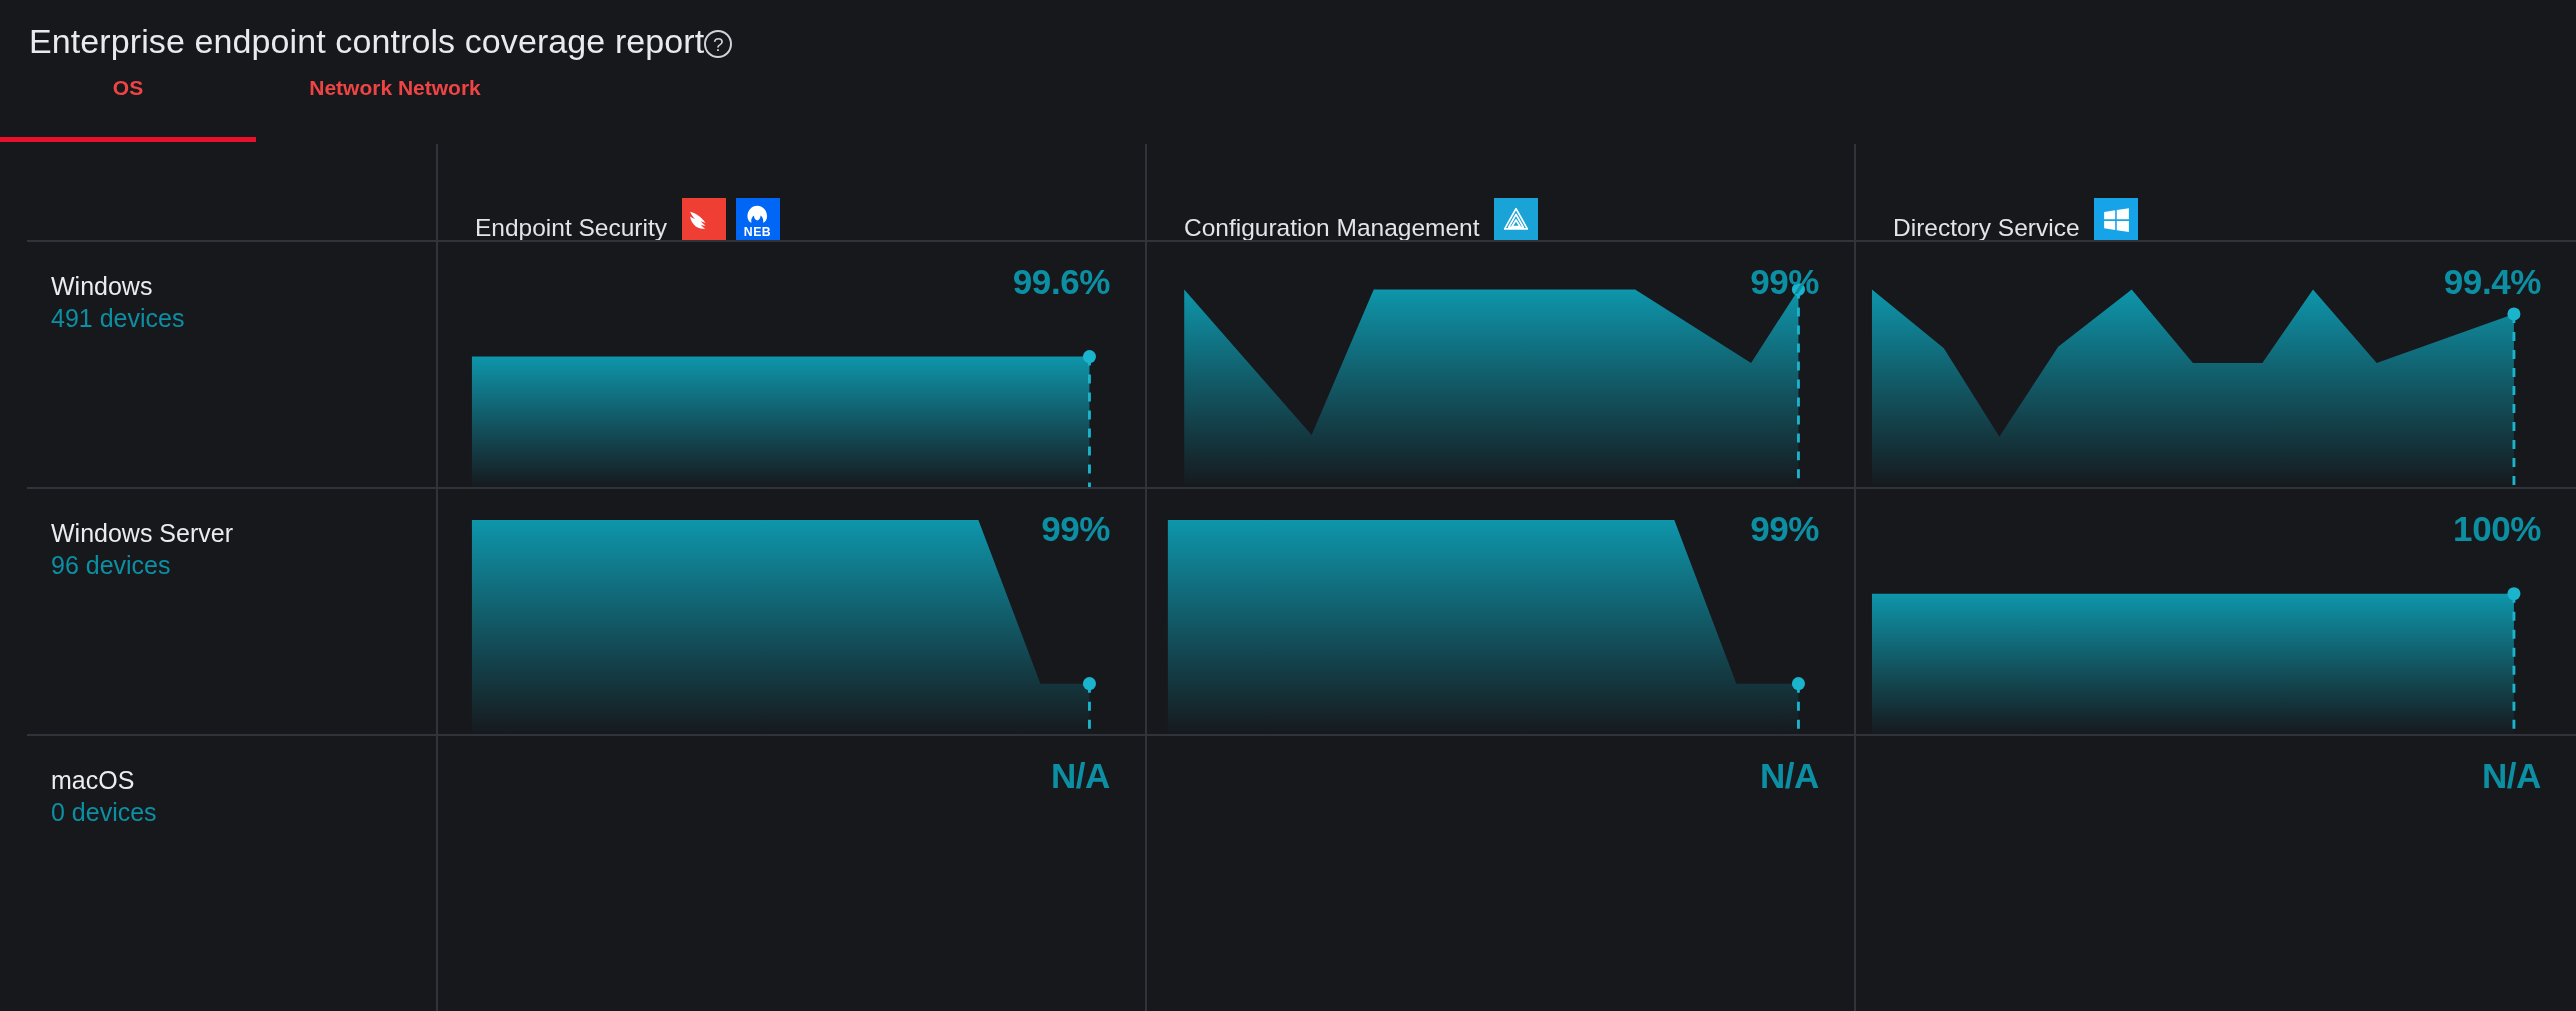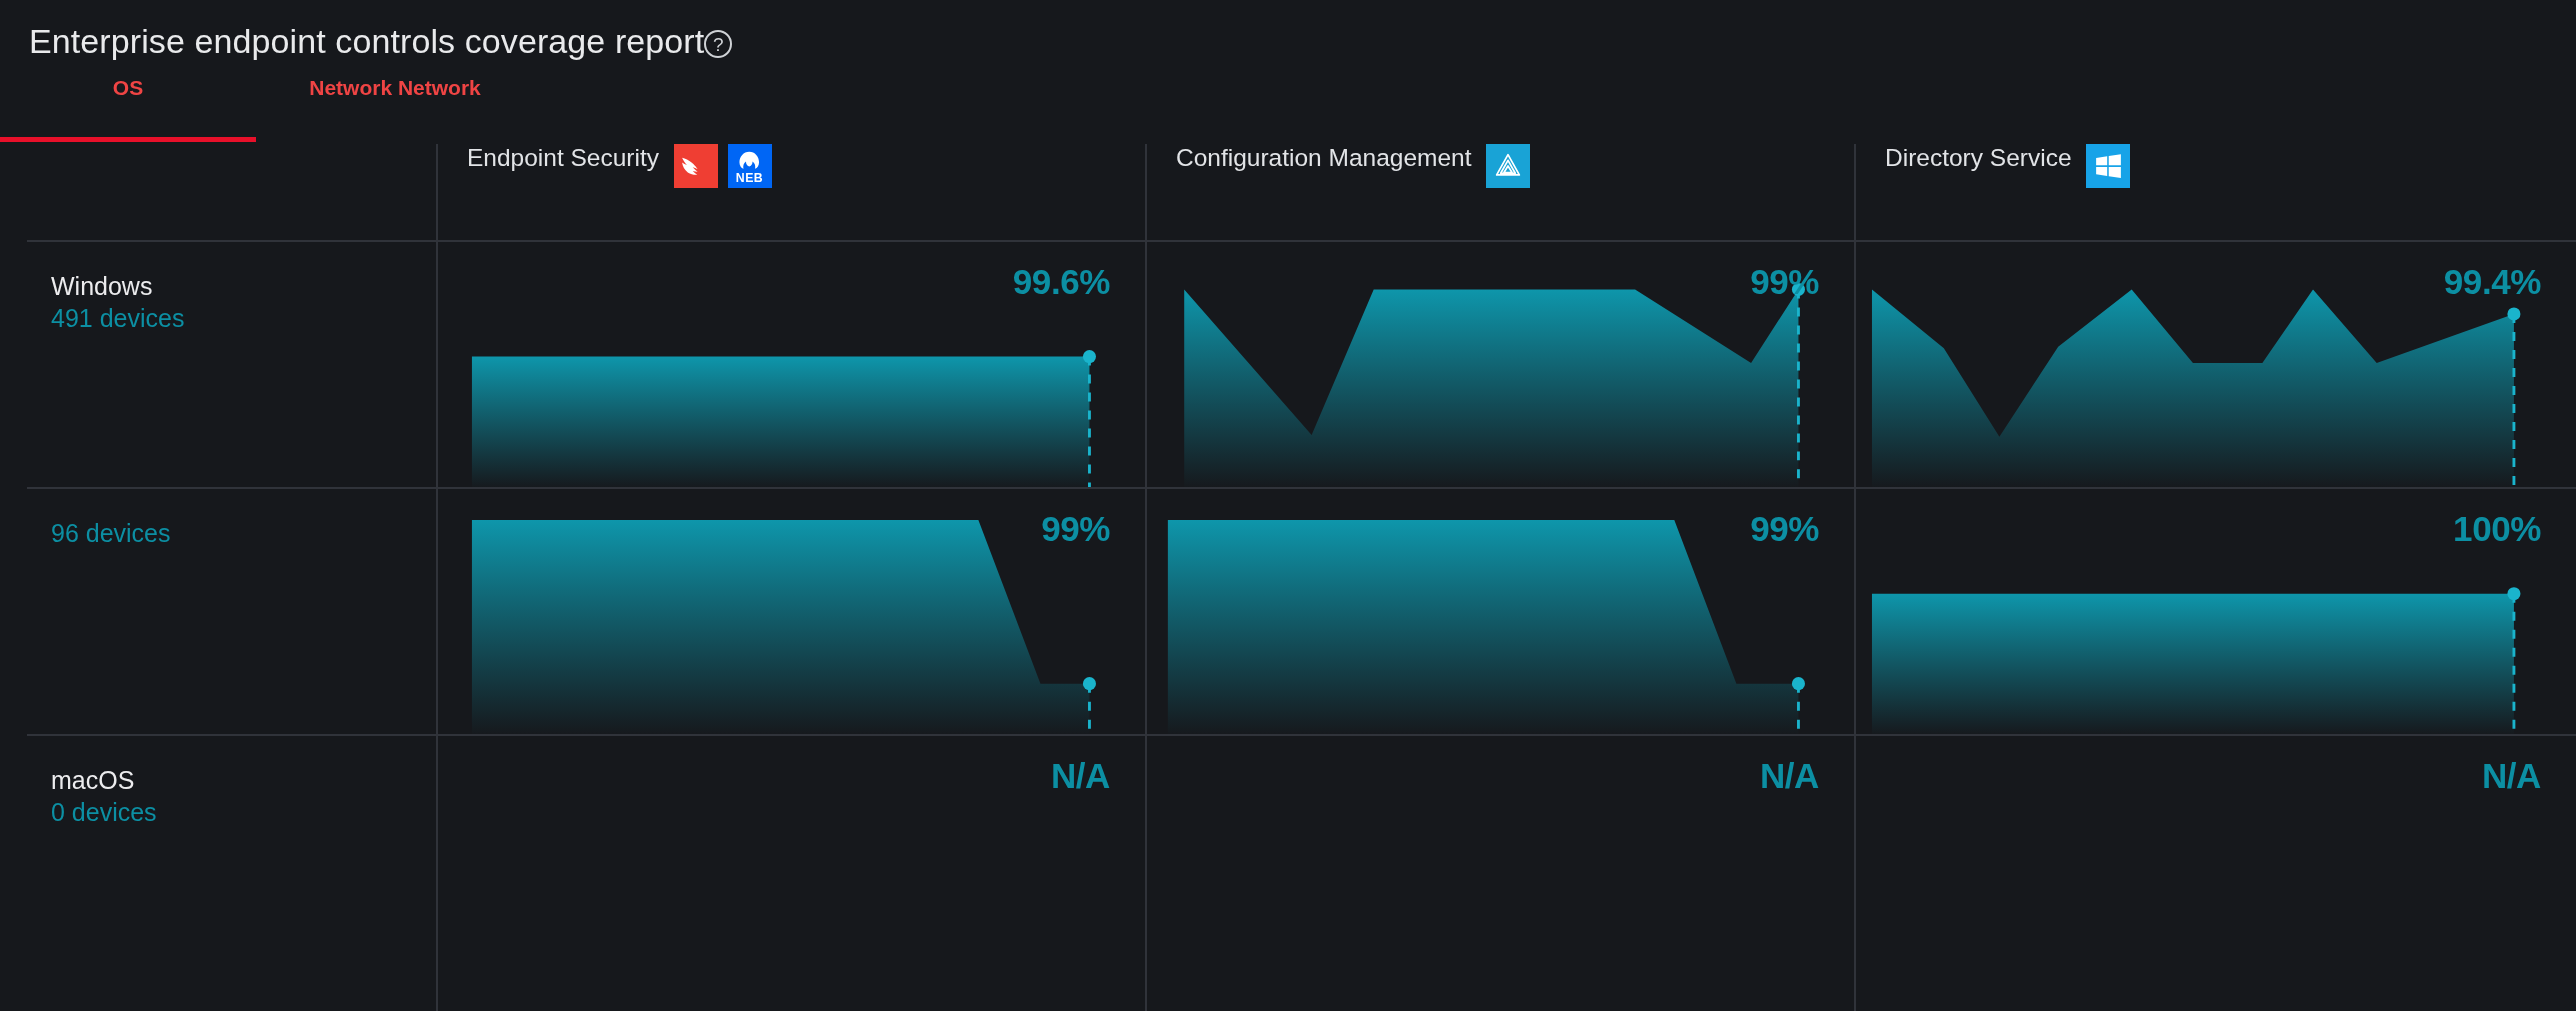--- a/index.html
+++ b/index.html
@@ -108,24 +108,25 @@
     background: #30333a;
   }
 
   .col-label { width: 436px; flex: 0 0 436px; position: relative; }
   .col-metric { width: 709px; flex: 0 0 709px; position: relative; }
   .col-metric.last { width: 722px; flex: 0 0 722px; }
 
   
   .col-head {
     display: flex;
-    align-items: flex-start;
+    align-items: flex-end;
     height: 98px;
-    padding-left: 31px;
+    padding-left: 11px;
     gap: 14.7px;
+    margin-left: 28px;
   }
   .col-head-label {
     font-size: 24.5px;
     color: #e2e4e7;
     font-weight: 400;
     white-space: nowrap;
   }
   .vendor-icons { display: flex; gap: 9.8px; align-items: center; }
 
   .vicon {
@@ -324,20 +325,21 @@
           </svg>
         </div>
       </div>
 
       <div class="hsep" style="bottom:0;"></div>
     </div>
 
     <div class="row row-data">
       <div class="col-label">
         <div class="row-label-wrap">
+          <div class="row-label-name">Windows Server</div>
           <div class="row-label-devices">96 devices</div>
         </div>
       </div>
 
       <div class="col-metric">
         <div class="metric-cell">
           <div class="metric-value">99%</div>
           <svg class="spark" viewBox="0 0 868 302" preserveAspectRatio="none">
             <defs>
               <linearGradient id="g4" x1="0" y1="0" x2="0" y2="1">

